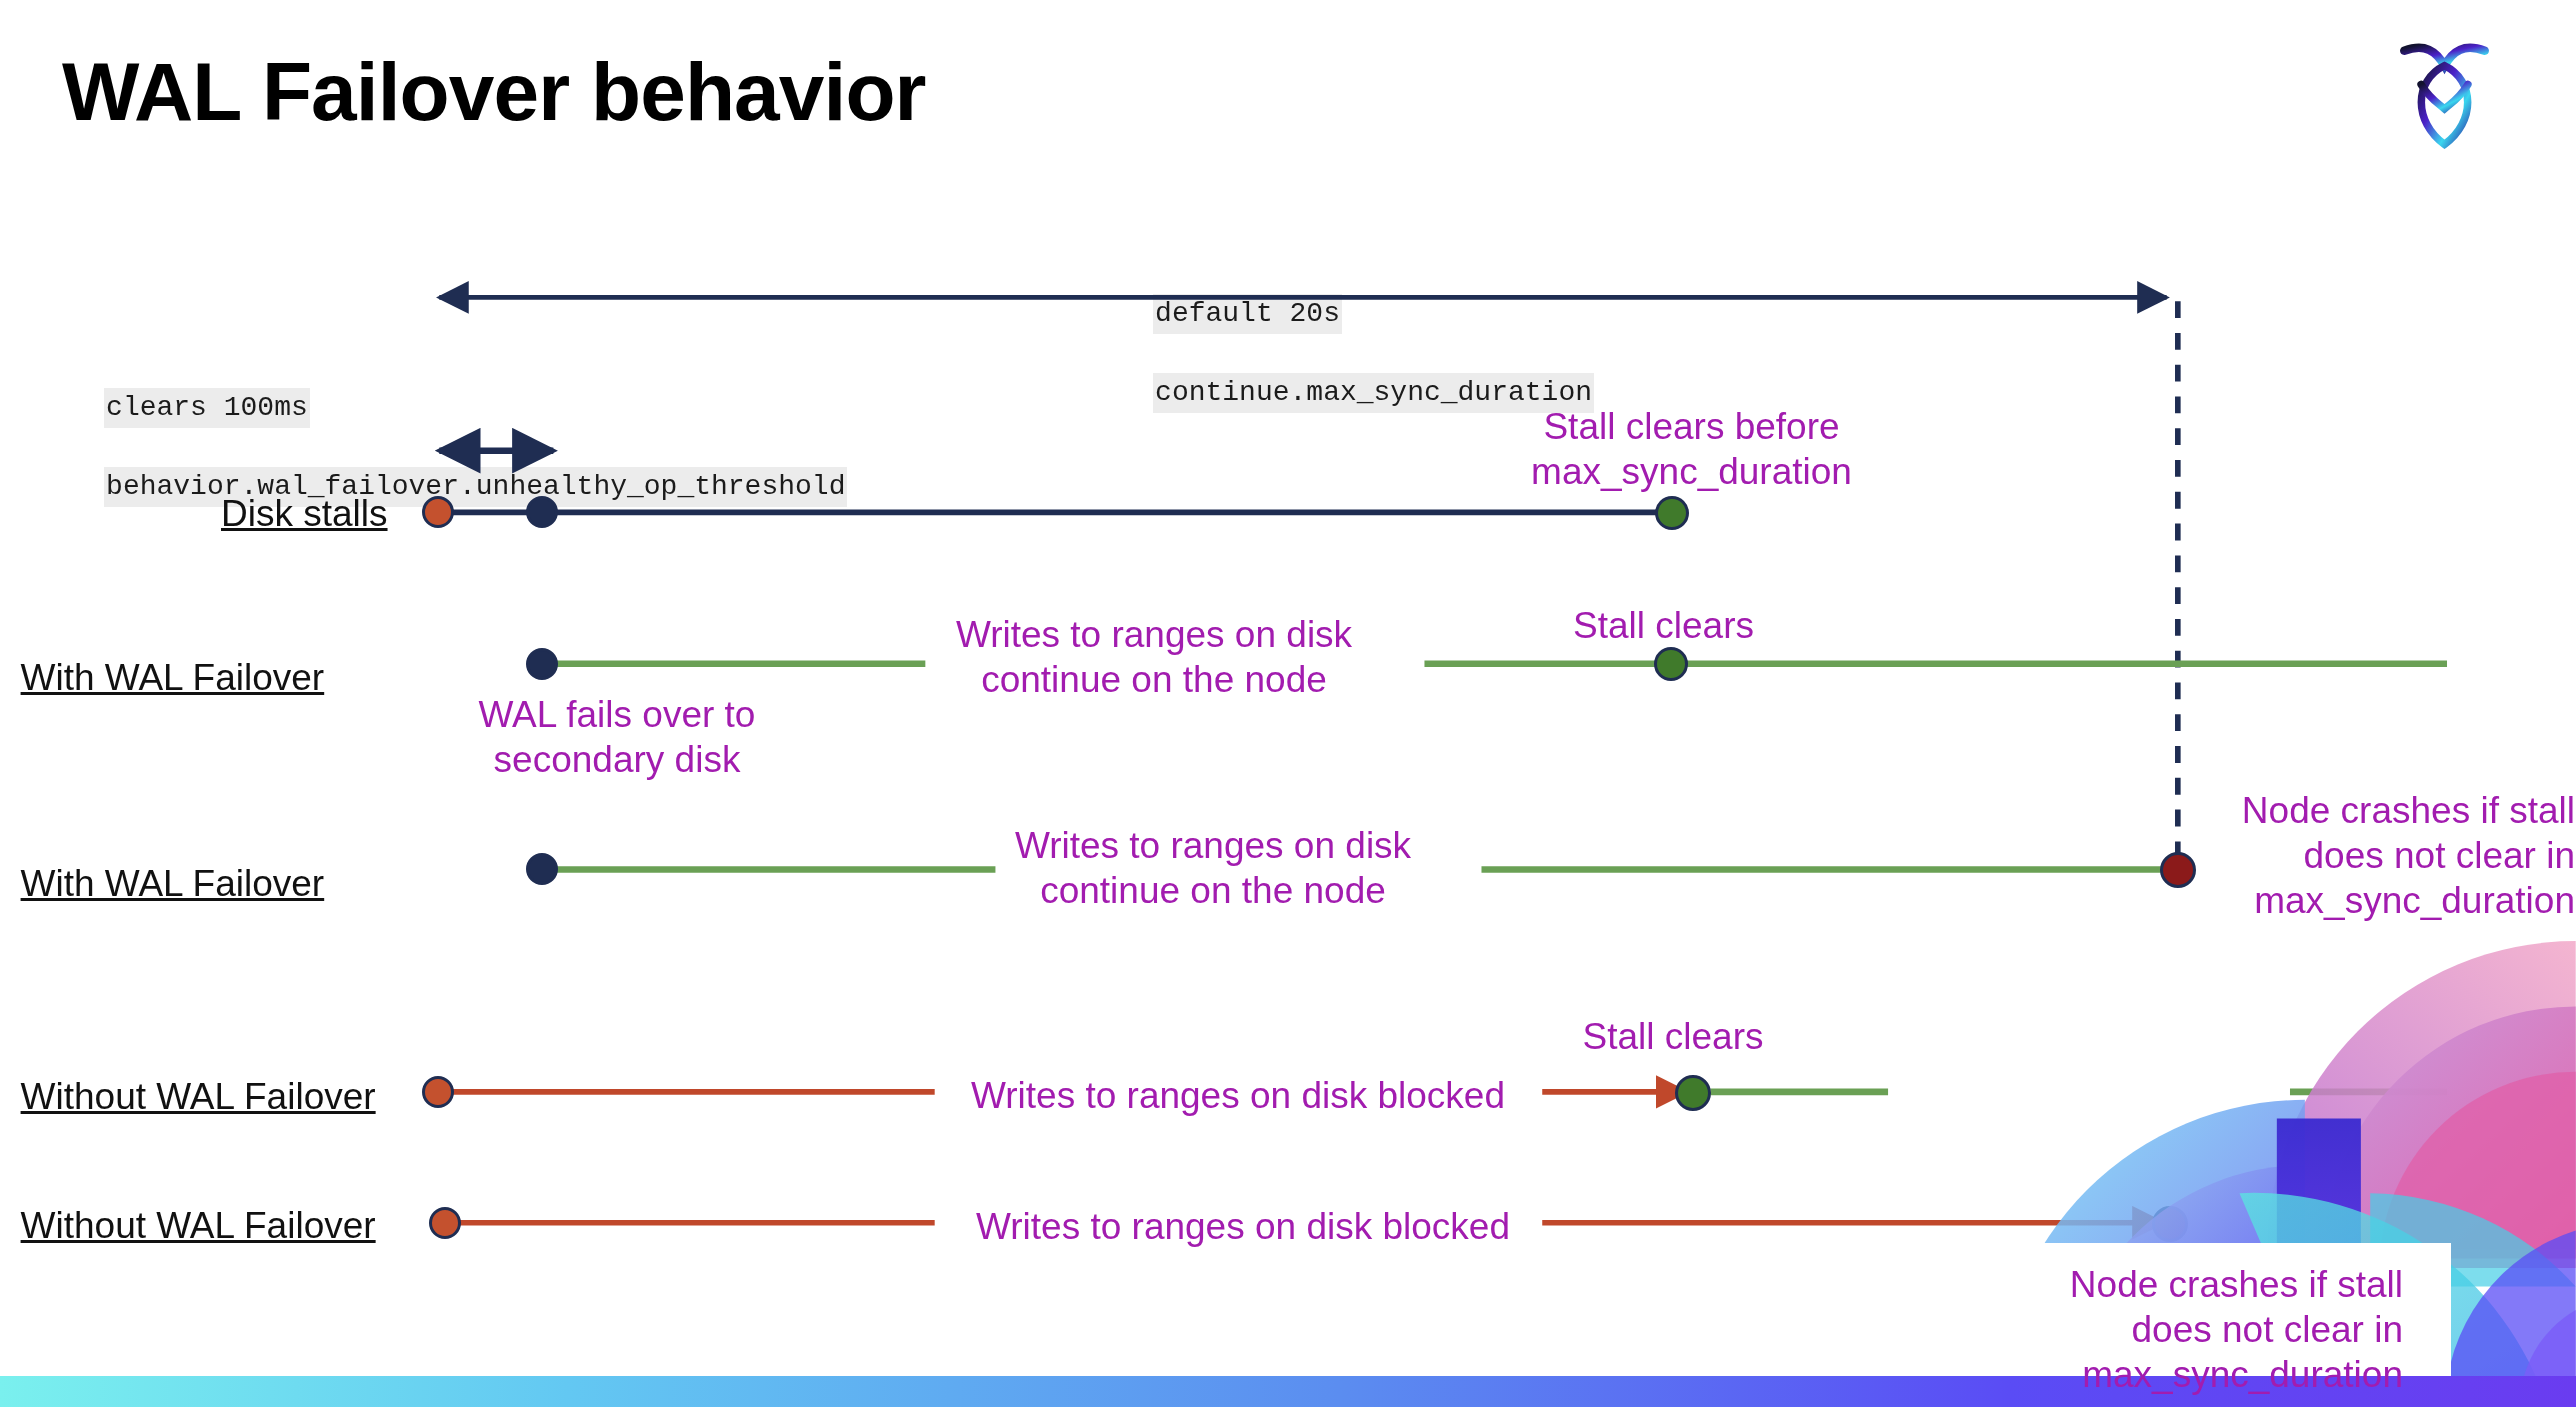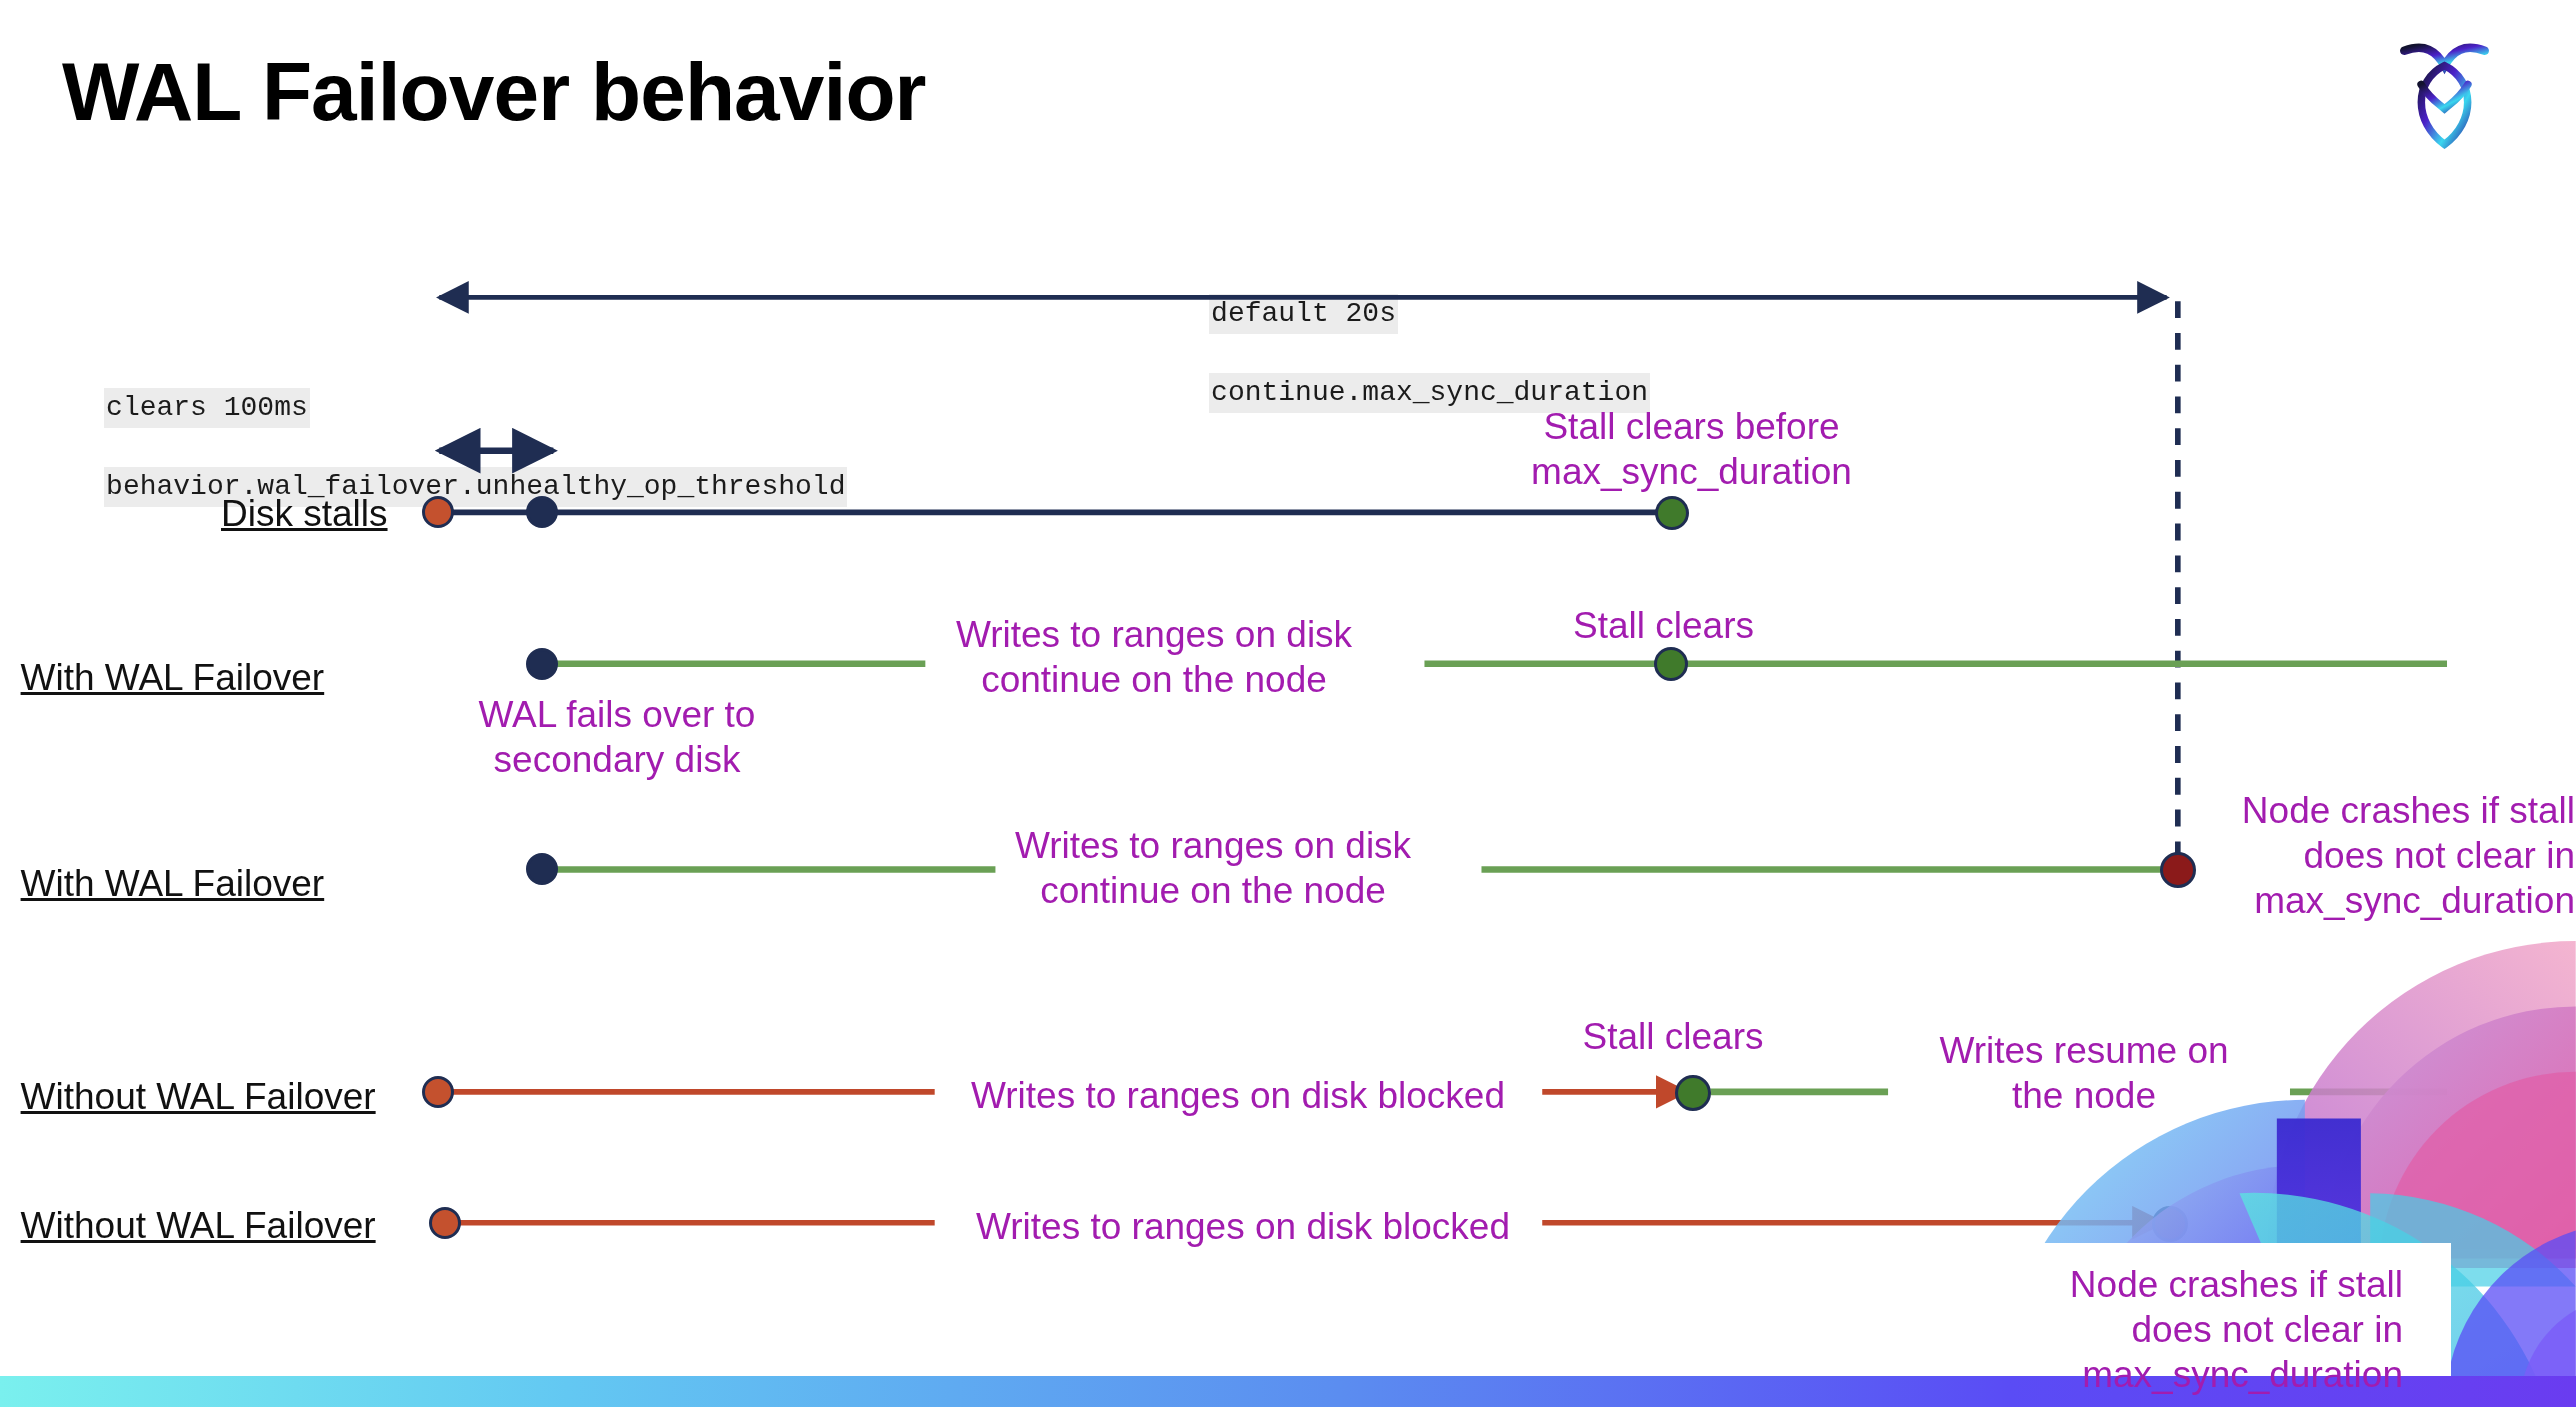--- a/index.html
+++ b/index.html
@@ -71,21 +71,21 @@
           <stop offset="100%" stop-color="#2a1f9e"></stop>
         </linearGradient>
       </defs>
       <path d="M12 22 C34 14 46 22 55 38 C64 22 76 14 98 22" fill="none" stroke="url(#lg1)" stroke-width="9" stroke-linecap="round"></path>
       <path d="M55 38 C22 54 22 98 55 122 C88 98 88 54 55 38 Z" fill="none" stroke="url(#lg1)" stroke-width="8"></path>
       <path d="M30 58 C40 74 48 78 55 84 C62 78 70 74 80 58" fill="none" stroke="url(#lg1)" stroke-width="8" stroke-linecap="round"></path>
       <path d="M55 84 L55 122" fill="none" stroke="url(#lg1)" stroke-width="8" stroke-linecap="round"></path>
     </svg>
   </div>
 
-  <div class="code-block" style="left:1142px;top:254px;">
+  <div class="code-block" style="left:1086px;top:254px;">
     <span>default 20s</span><br>
     <span>continue.max_sync_duration</span>
   </div>
 
   <div class="code-block" style="left:37px;top:348px;">
     <span>clears 100ms</span><br>
     <span>behavior.wal_failover.unhealthy_op_threshold</span>
   </div>
 
   <div class="row-label" style="left:221px;top:493px;">Disk stalls</div>
@@ -168,22 +168,20 @@
 continue on the node</div>
 
   <div class="callout left" style="left:2220px;top:788px;width:355px;white-space:pre-line;">Node crashes if stall
 does not clear in
 max_sync_duration</div>
 
   <div class="callout center" style="left:939px;top:1073px;width:598px;white-space:pre-line;">Writes to ranges on disk  blocked</div>
 
   <div class="callout center" style="left:1514px;top:1014px;width:318px;white-space:pre-line;">Stall clears</div>
 
-  <div class="callout center" style="left:1897px;top:1028px;width:374px;white-space:pre-line;">Writes resume on
-the node</div>
 
   <div class="callout center" style="left:944px;top:1204px;width:598px;white-space:pre-line;">Writes to ranges on disk  blocked</div>
 
   <div class="deco">
     <svg viewBox="0 0 660 560" width="617" height="523" aria-hidden="true">
       <defs>
         <linearGradient id="g-pink" x1="0" y1="0" x2="1" y2="1">
           <stop offset="0%" stop-color="#c79adf"></stop>
             <stop offset="100%" stop-color="#e05fa8"></stop>
         </linearGradient>

